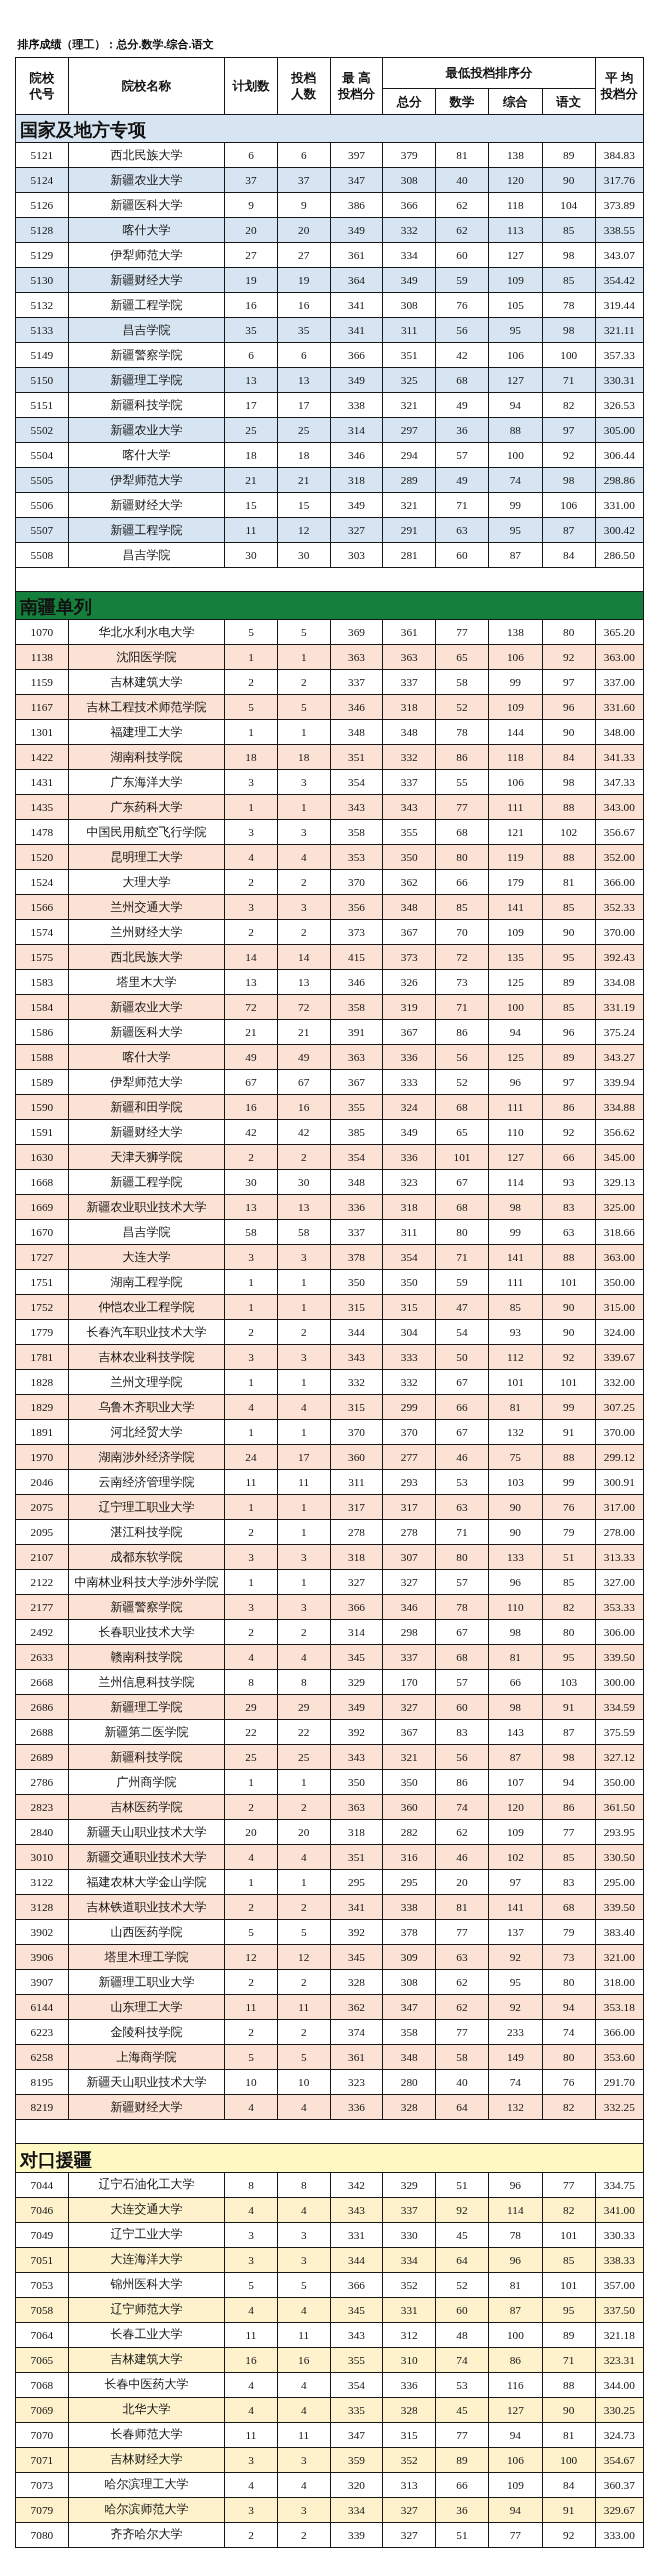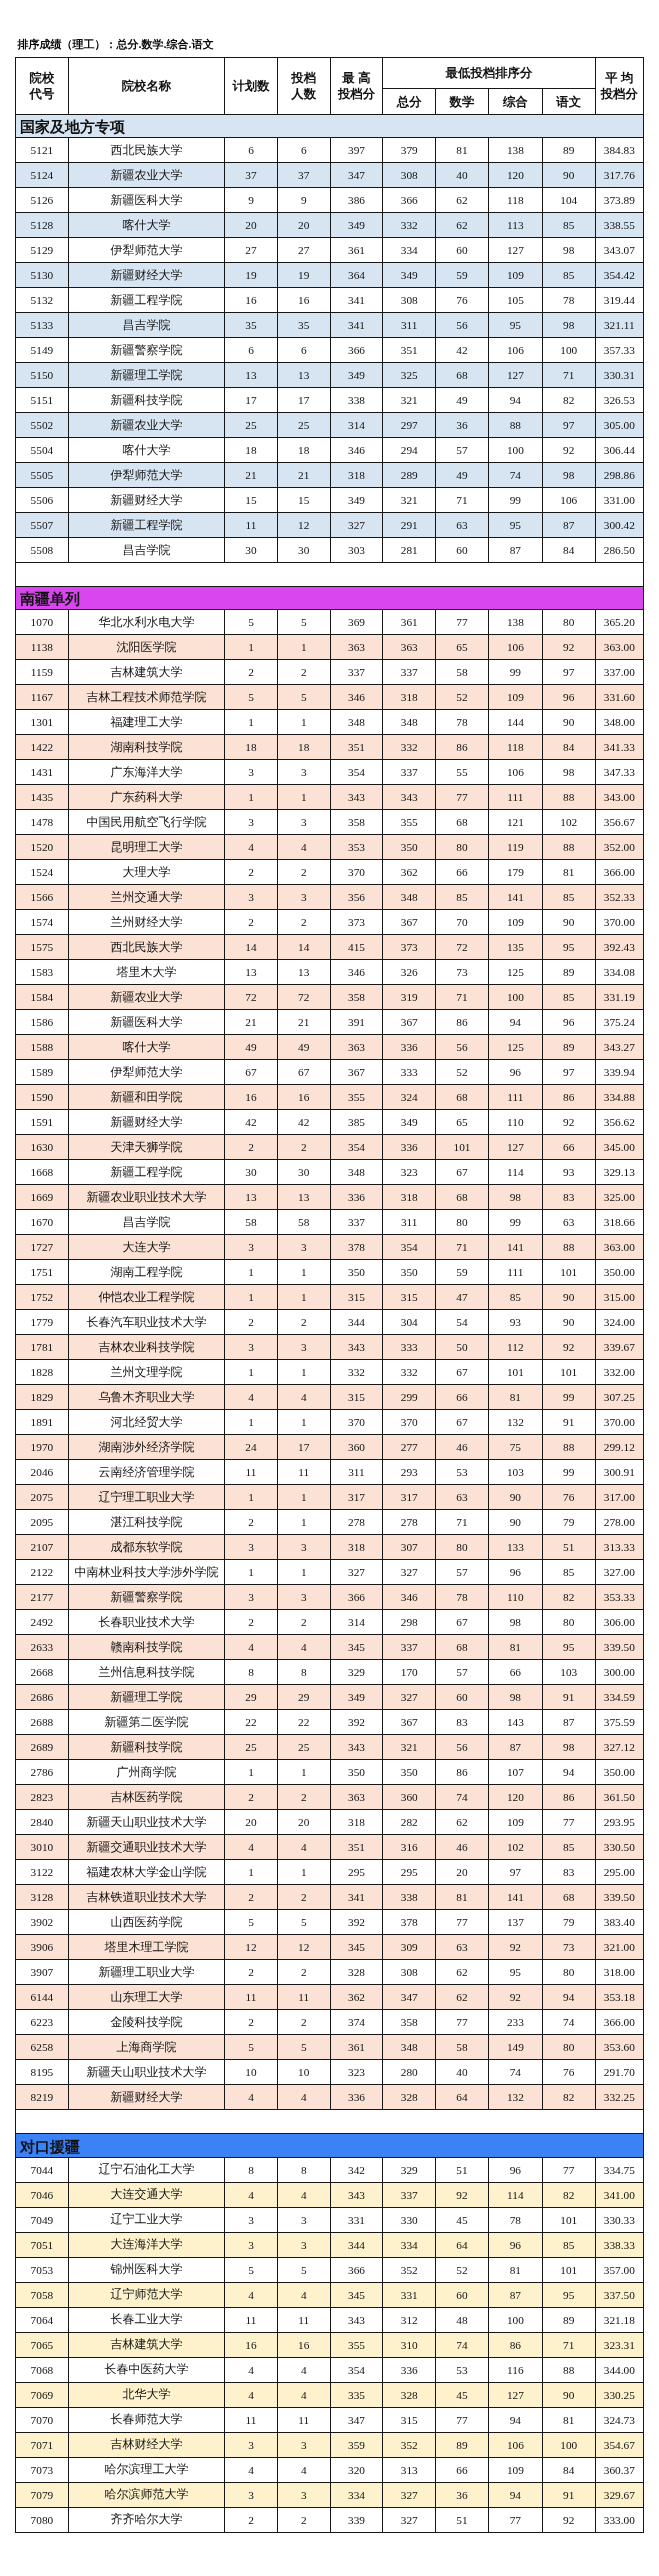--- a/index.html
+++ b/index.html
@@ -23,26 +23,26 @@
     border: 1px solid #161616; text-align: center; vertical-align: middle;
     overflow: hidden;
   }
   .score-table thead th {
     font-size: 12.4px; font-weight: bold; white-space: pre-line; line-height: 1.3;
     background: #ffffff;
   }
   .score-table thead tr.h1 th { height: 31px; }
   .score-table thead tr.h2 th { height: 26px; }
   tr.section-row td {
-    height: 23px; text-align: left; font-size: 15px; font-weight: bold;
+    height: 23px; text-align: left; font-size: 18px; font-weight: bold;
     padding-left: 4.1px; padding-top: 3.1px;
   }
   tr.section-row.theme-blue td { background: #d7e5f2; }
-  tr.section-row.theme-peach td { background: #d946ef; }
-  tr.section-row.theme-yellow td { background: #3b82f6; }
+  tr.section-row.theme-peach td { background: #15803d; }
+  tr.section-row.theme-yellow td { background: #fef9c3; }
   tr.data-row td {
     height: 25px; font-size: 11.3px; background: #ffffff;
     font-family: "Liberation Serif", "DejaVu Serif", serif;
   }
   tr.data-row td.name-cell {
     font-family: "Liberation Sans", "DejaVu Sans", sans-serif; font-size: 12px;
   }
   tr.data-row.tint-blue td { background: #d7e5f2; }
   tr.data-row.tint-peach td { background: #fbe2d4; }
   tr.data-row.tint-yellow td { background: #fdf2cc; }

